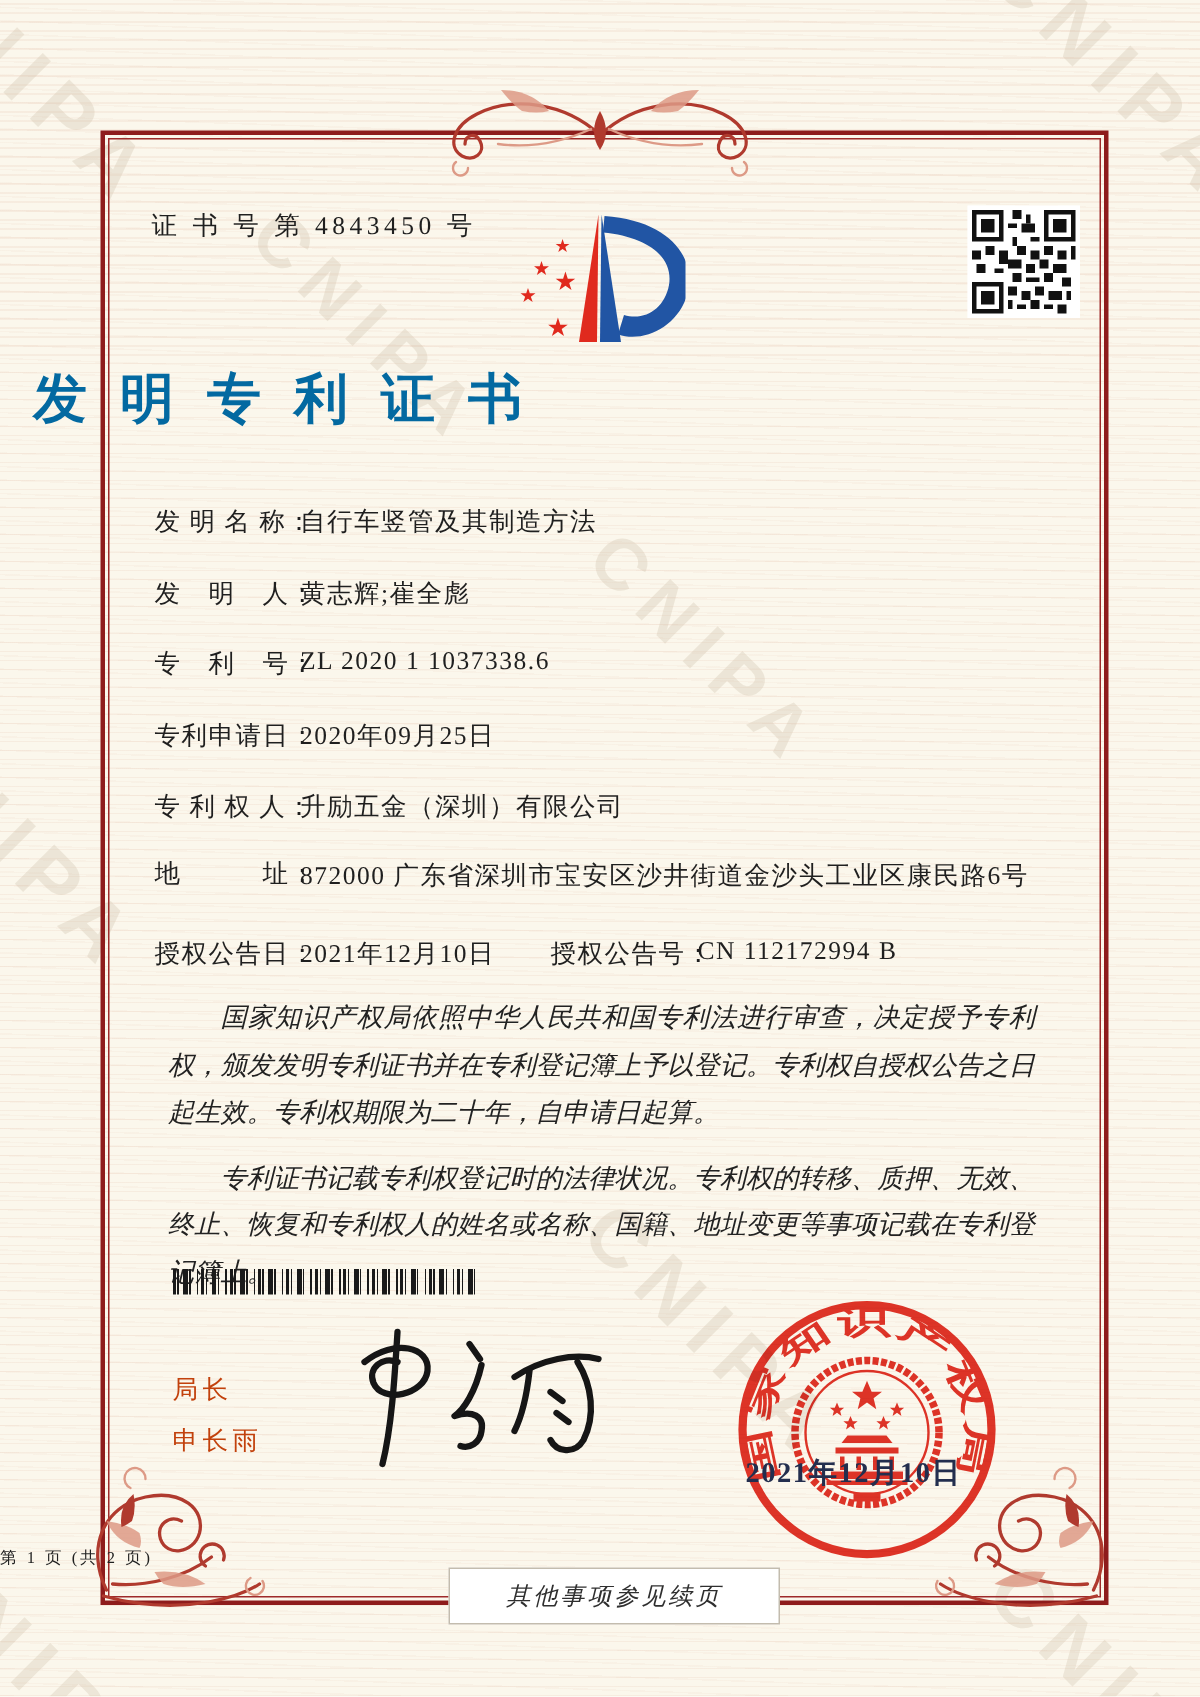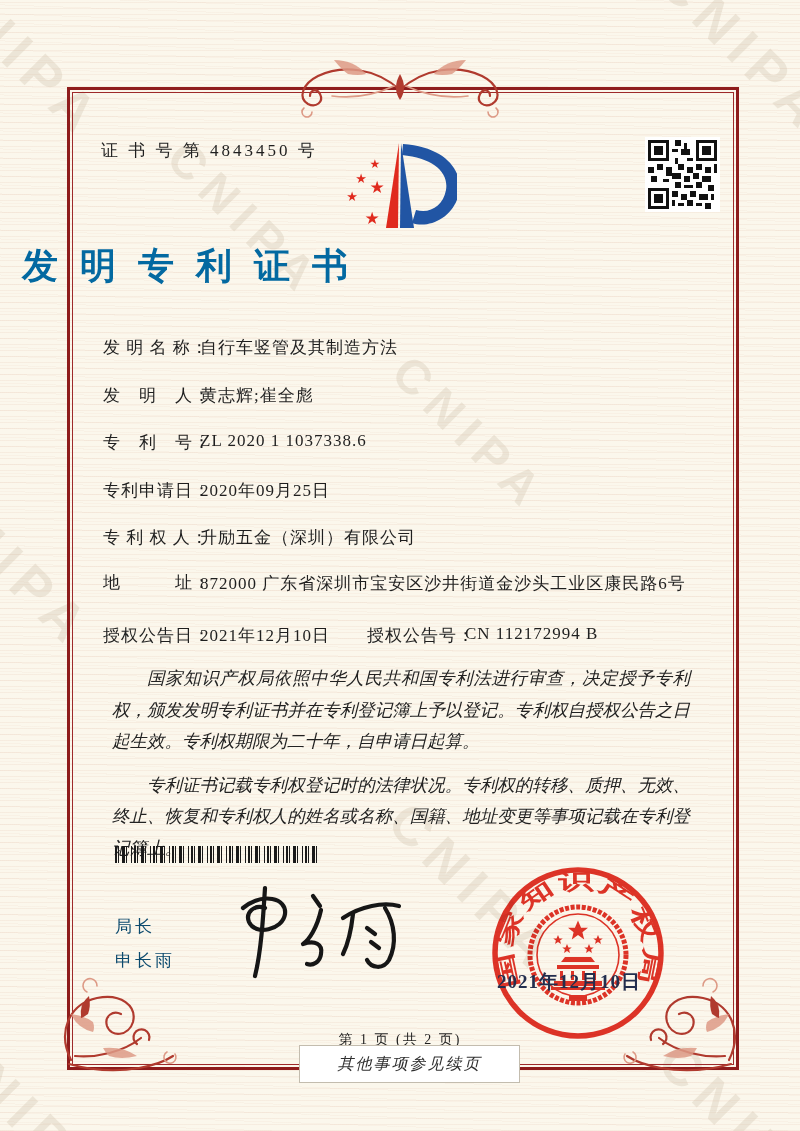--- a/index.html
+++ b/index.html
@@ -59,31 +59,31 @@
   .bodytext p{margin:12px; text-indent:2em;}
   .barcode{
     left:115px; top:846px; width:205px; height:17px; z-index:4;
     background:repeating-linear-gradient(90deg,
       #1a1a1a 0 2px, transparent 2px 3px, #1a1a1a 3px 4px, transparent 4px 7px,
       #1a1a1a 7px 10px, transparent 10px 11px, #1a1a1a 11px 12px, transparent 12px 16px,
       #1a1a1a 16px 17px, transparent 17px 19px);
   }
   .sig-label{
     font-family:"Liberation Sans","DejaVu Sans",sans-serif; font-size:17px;
-    letter-spacing:3px; color:#0c4a6e;
+    letter-spacing:3px; color:#c2410c;
   }
   .seal-svg{left:488px; top:863px; z-index:5; mix-blend-mode:multiply; opacity:.95;}
   .seal-red-stroke{stroke:var(--seal-red); fill:none;}
   .seal-red-fill{fill:var(--seal-red);}
   .seal-arc-text{fill:var(--seal-red); font-size:21px; font-weight:bold; letter-spacing:2px;}
   .seal-date{
     left:497px; top:969px; z-index:6; font-size:19px; font-weight:600;
     color:var(--seal-date-ink); letter-spacing:1px;
   }
-  .pageinfo{left:0; top:1031px; width:100%; text-align:center; font-size:14px; letter-spacing:2px;}
+  .pageinfo{left:0; top:1031px; width:100%; font-size:11px; letter-spacing:2px;}
   .contnote{
     left:299px; top:1045px; width:219px; height:36px; z-index:7;
     background:#fff; border:1px solid #c3bcae; display:flex; align-items:center; justify-content:center;
     font-size:16px; font-style:italic; letter-spacing:2px; color:#2f2f2f;
   }
   .sigsvg{left:225px; top:880px; z-index:4;}
   .logo-svg{left:342px; top:138px; z-index:4;}
   .qr-svg{left:645px; top:137px; z-index:4; background:#fff;}
 </style>
 </head>

